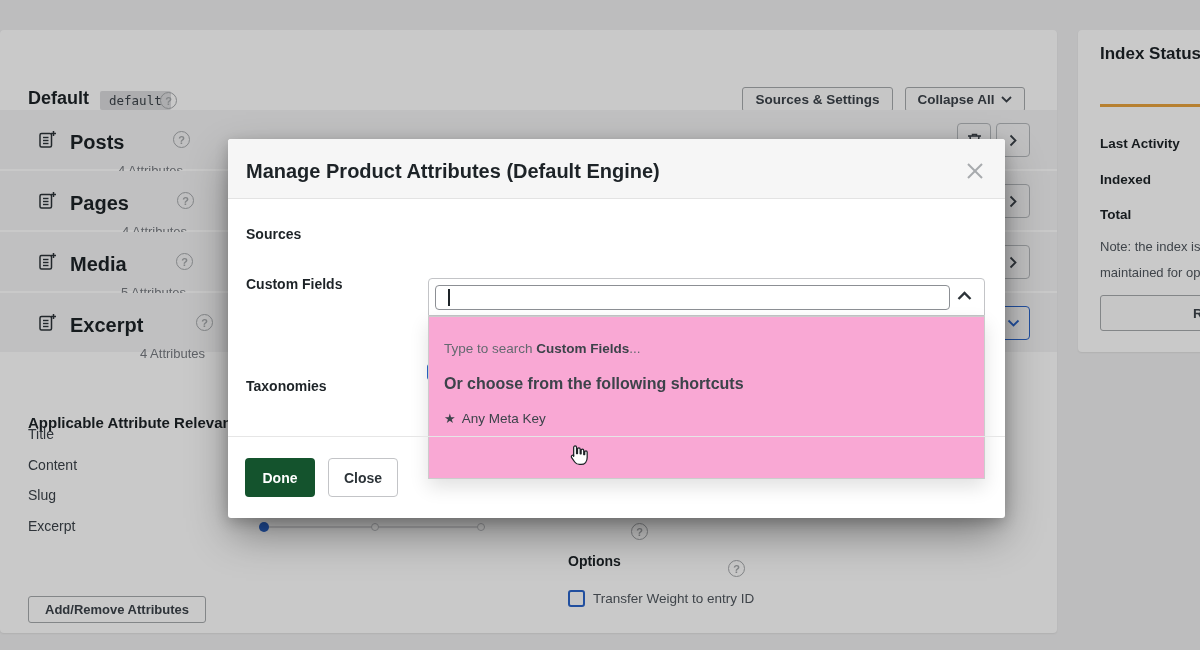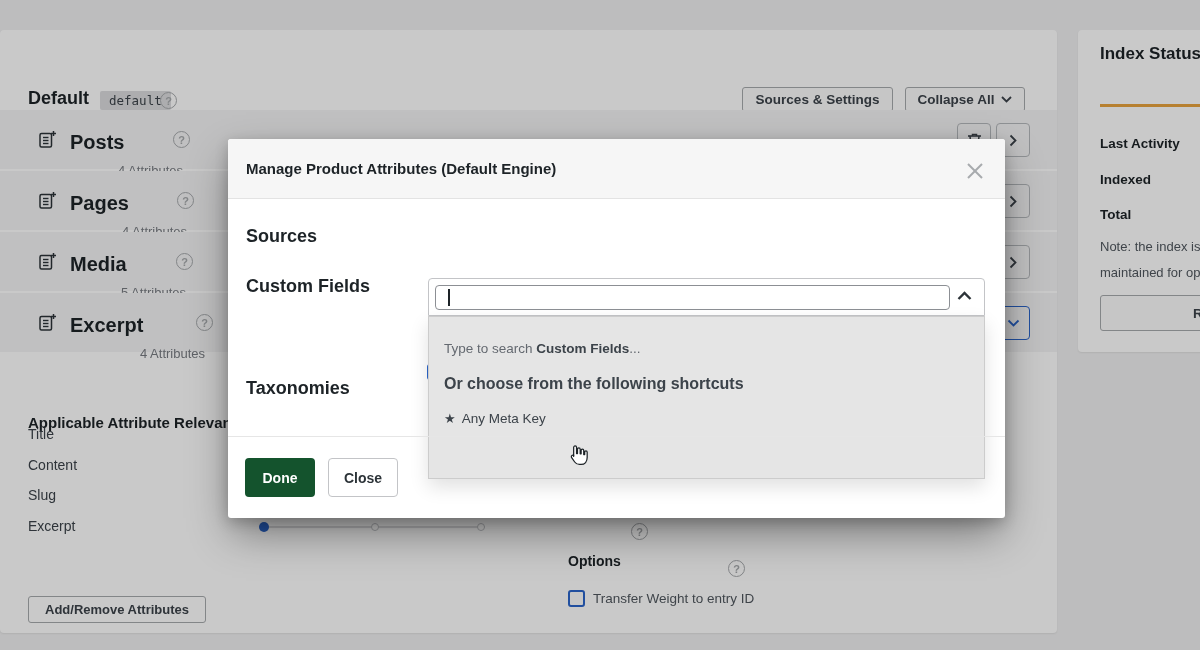--- a/index.html
+++ b/index.html
@@ -42,33 +42,33 @@
   
   .index-card { left:1078px; top:30px; width:330px; height:322px; }
   .index-title { left:1100px; top:60px; font-size:17px; font-weight:700; color:#1d2327; }
   .index-row { left:1100px; font-size:13.5px; font-weight:700; color:#1d2327; }
   .index-note { left:1100px; font-size:13px; color:#50575e; white-space:nowrap; }
 
   
   .overlay { left:0; top:0; width:1200px; height:650px; background:rgba(0,0,0,.21); z-index:10; }
   .modal { left:228px; top:139px; width:777px; height:379px; background:#fff; border-radius:3px; z-index:20; box-shadow:0 18px 40px -4px rgba(0,0,0,.42), 0 4px 14px rgba(0,0,0,.2); }
   .modal-header { position:absolute; left:0; top:0; width:100%; height:60px; background:#f6f6f6; border-bottom:1px solid #e3e3e3; border-radius:3px 3px 0 0; }
-  .modal-title { position:absolute; left:18px; top:21px; font-size:15px; font-weight:700; color:#1d2327; }
+  .modal-title { position:absolute; left:18px; top:21px; font-size:20px; font-weight:700; color:#1d2327; }
   .modal-close { position:absolute; right:20px; top:22px; width:20px; height:20px; cursor:pointer; }
-  .m-label { position:absolute; left:18px; font-size:18px; font-weight:700; color:#1d2327; }
+  .m-label { position:absolute; left:18px; font-size:14px; font-weight:700; color:#1d2327; }
   .cb-row { position:absolute; left:199px; top:225px; display:flex; gap:26px; align-items:center; }
   .cb-item { display:flex; align-items:center; gap:9px; cursor:pointer; }
   .cb { width:16px; height:16px; background:#2b65ca; border-radius:3px; display:flex; align-items:center; justify-content:center; }
   .cb-label { font-size:13.5px; color:#3c434a; }
   .combo { position:absolute; left:200px; top:139px; width:557px; height:38px; border:1px solid #c3c4c7; border-radius:4px 4px 0 0; background:#fff; }
   .combo-input { position:absolute; left:6px; top:6px; width:515px; height:25px; border:1px solid #8c8f94; border-radius:4px; font-family:inherit; font-size:13px; padding:0 10px; outline:none; }
   .caret { position:absolute; left:19px; top:10px; width:1.5px; height:17px; background:#1d2327; animation:blink 1s steps(1) infinite; }
   @keyframes blink { 50% { opacity:0; } }
   .combo-chevron { position:absolute; right:12px; top:12px; cursor:pointer; }
-  .dropdown { position:absolute; left:200px; top:177px; width:557px; height:163px; background:#e5e5e5; border:1px solid #ccc; box-shadow:0 8px 18px rgba(0,0,0,.12); }
+  .dropdown { position:absolute; left:200px; top:177px; width:557px; height:163px; background:#f9a8d4; border:1px solid #ccc; box-shadow:0 8px 18px rgba(0,0,0,.12); }
   .dd-line { position:absolute; left:15px; font-size:13.5px; color:#646970; white-space:nowrap; }
   .dd-bold { font-weight:700; color:#3c434a; }
   .dd-heading { position:absolute; left:15px; font-size:16px; font-weight:700; color:#3c434a; }
   .dd-option { position:absolute; left:0; width:100%; height:35px; display:flex; align-items:center; padding-left:15px; font-size:13.5px; color:#3c434a; cursor:pointer; gap:6px; }
   .dd-option.hl { background:#eef3fa; }
   .star { font-size:13px; color:#3c434a; }
   .footer-divider { position:absolute; left:0; top:297px; width:100%; height:1px; background:#e6e6e6; }
   .btn-done { position:absolute; left:17px; top:319px; width:70px; height:39px; background:#14532d; border:none; border-radius:4px; color:#fff; font-weight:700; font-size:14px; font-family:inherit; cursor:pointer; }
   .btn-close { position:absolute; left:100px; top:319px; width:70px; height:39px; background:#fff; border:1px solid #c3c4c7; border-radius:4px; color:#2c3338; font-weight:700; font-size:14px; font-family:inherit; cursor:pointer; }
   .hand-cursor { position:absolute; left:338px; top:304px; z-index:5; }

